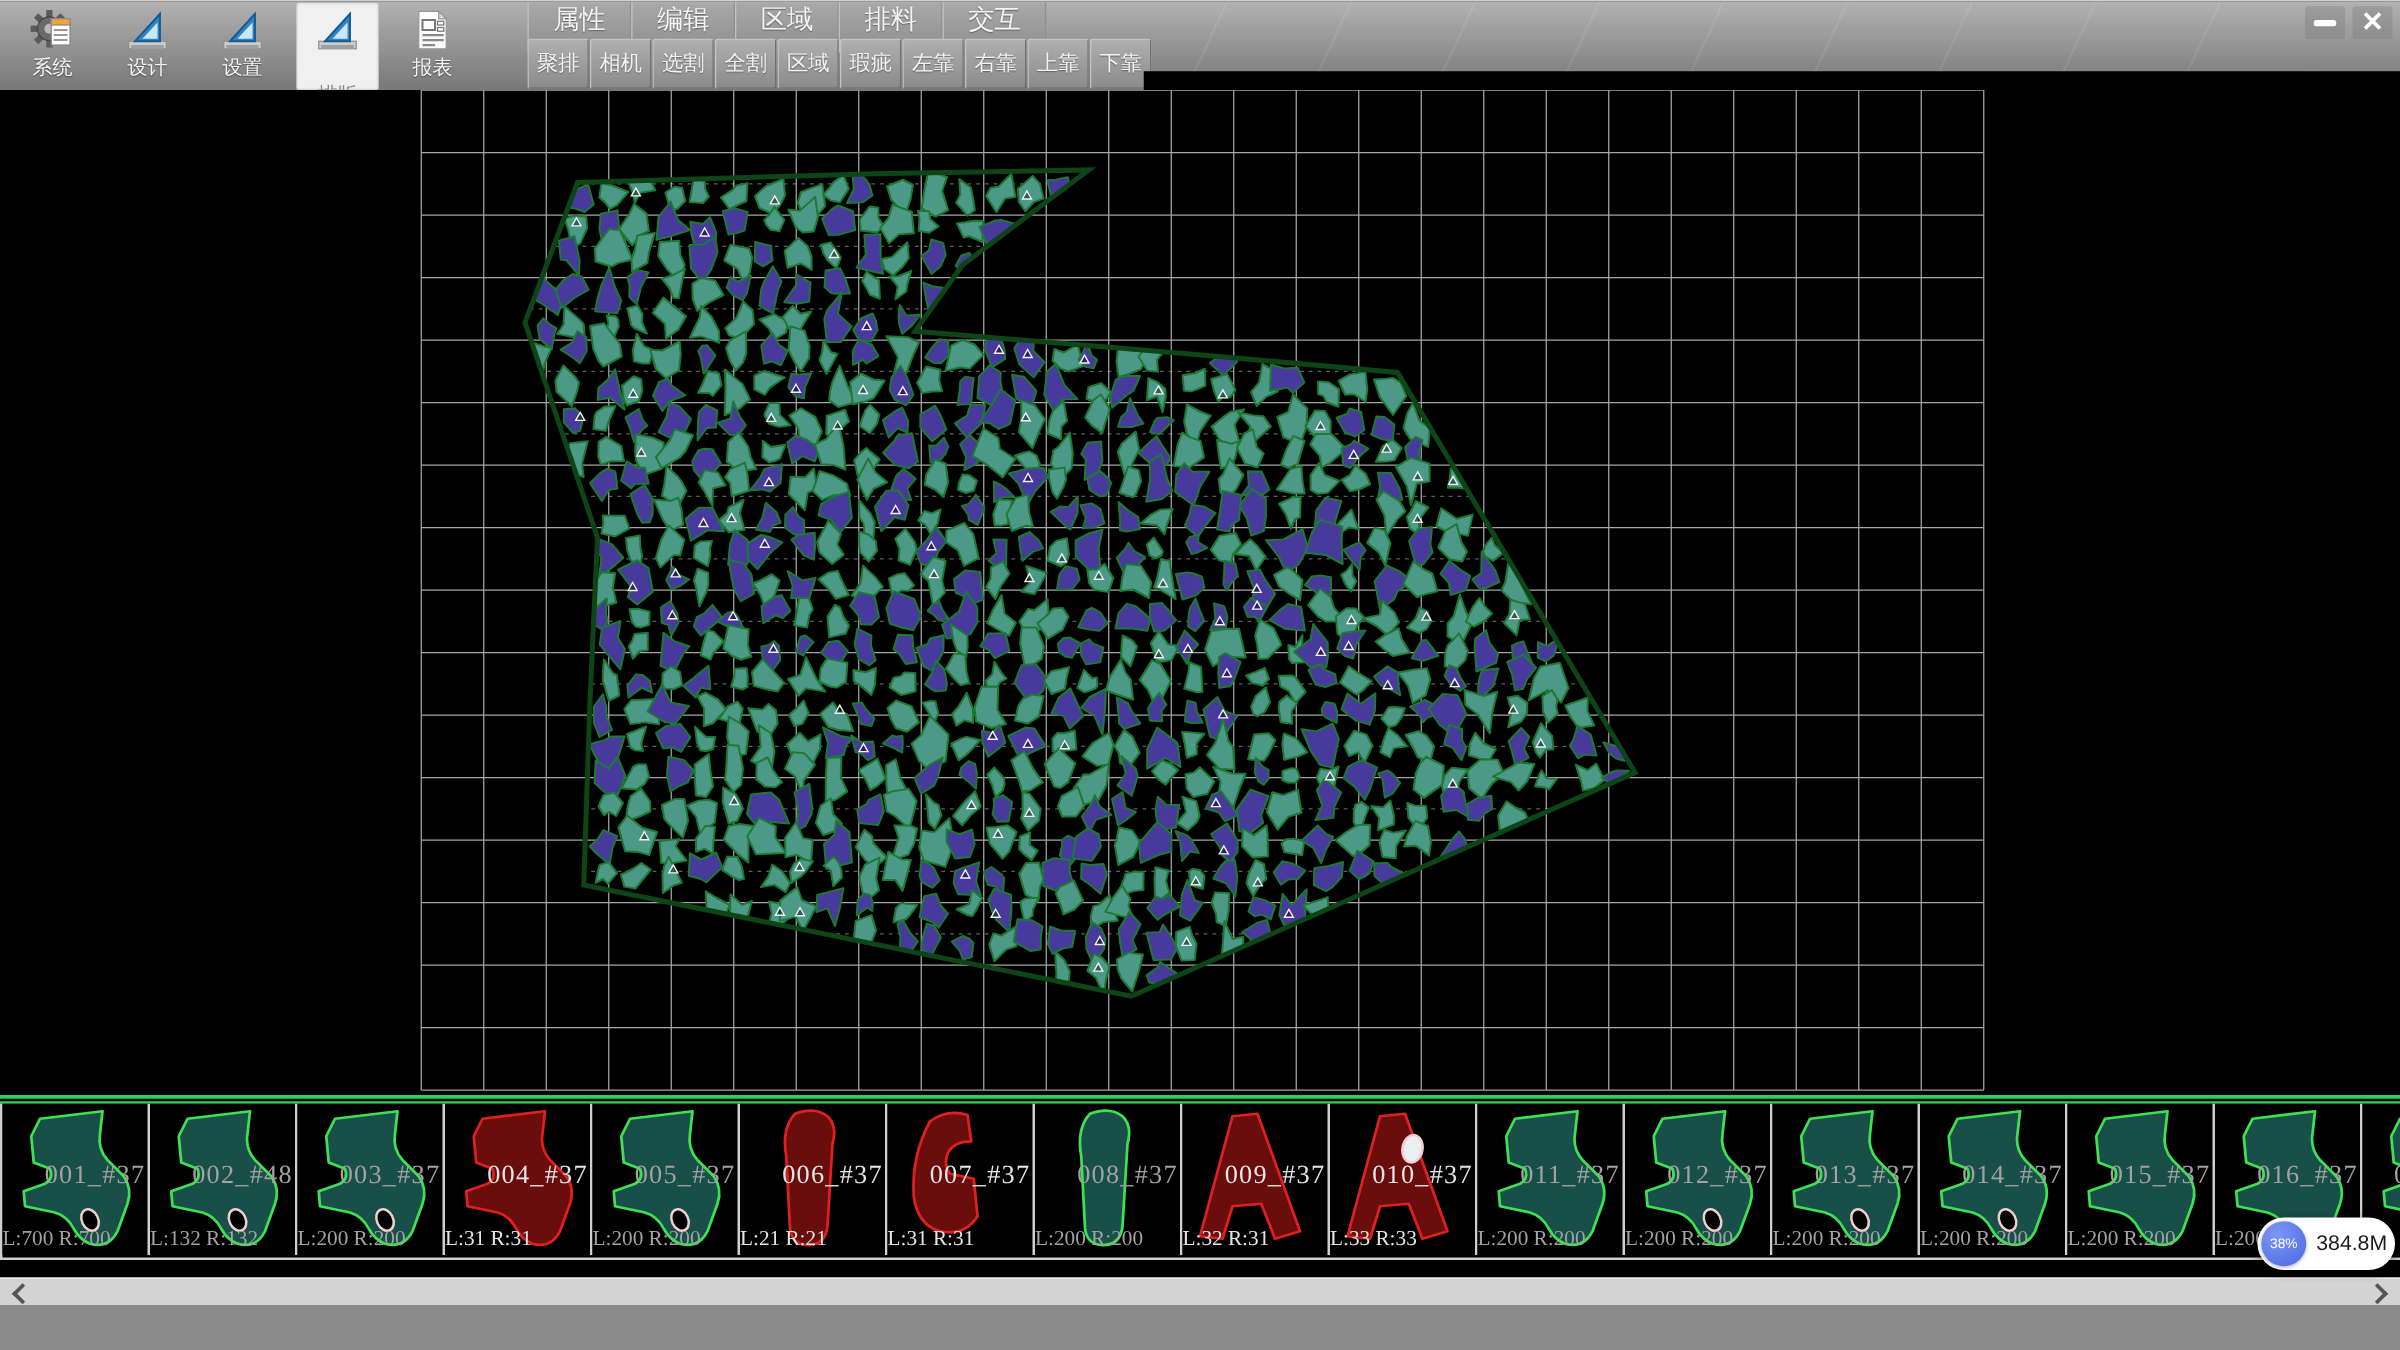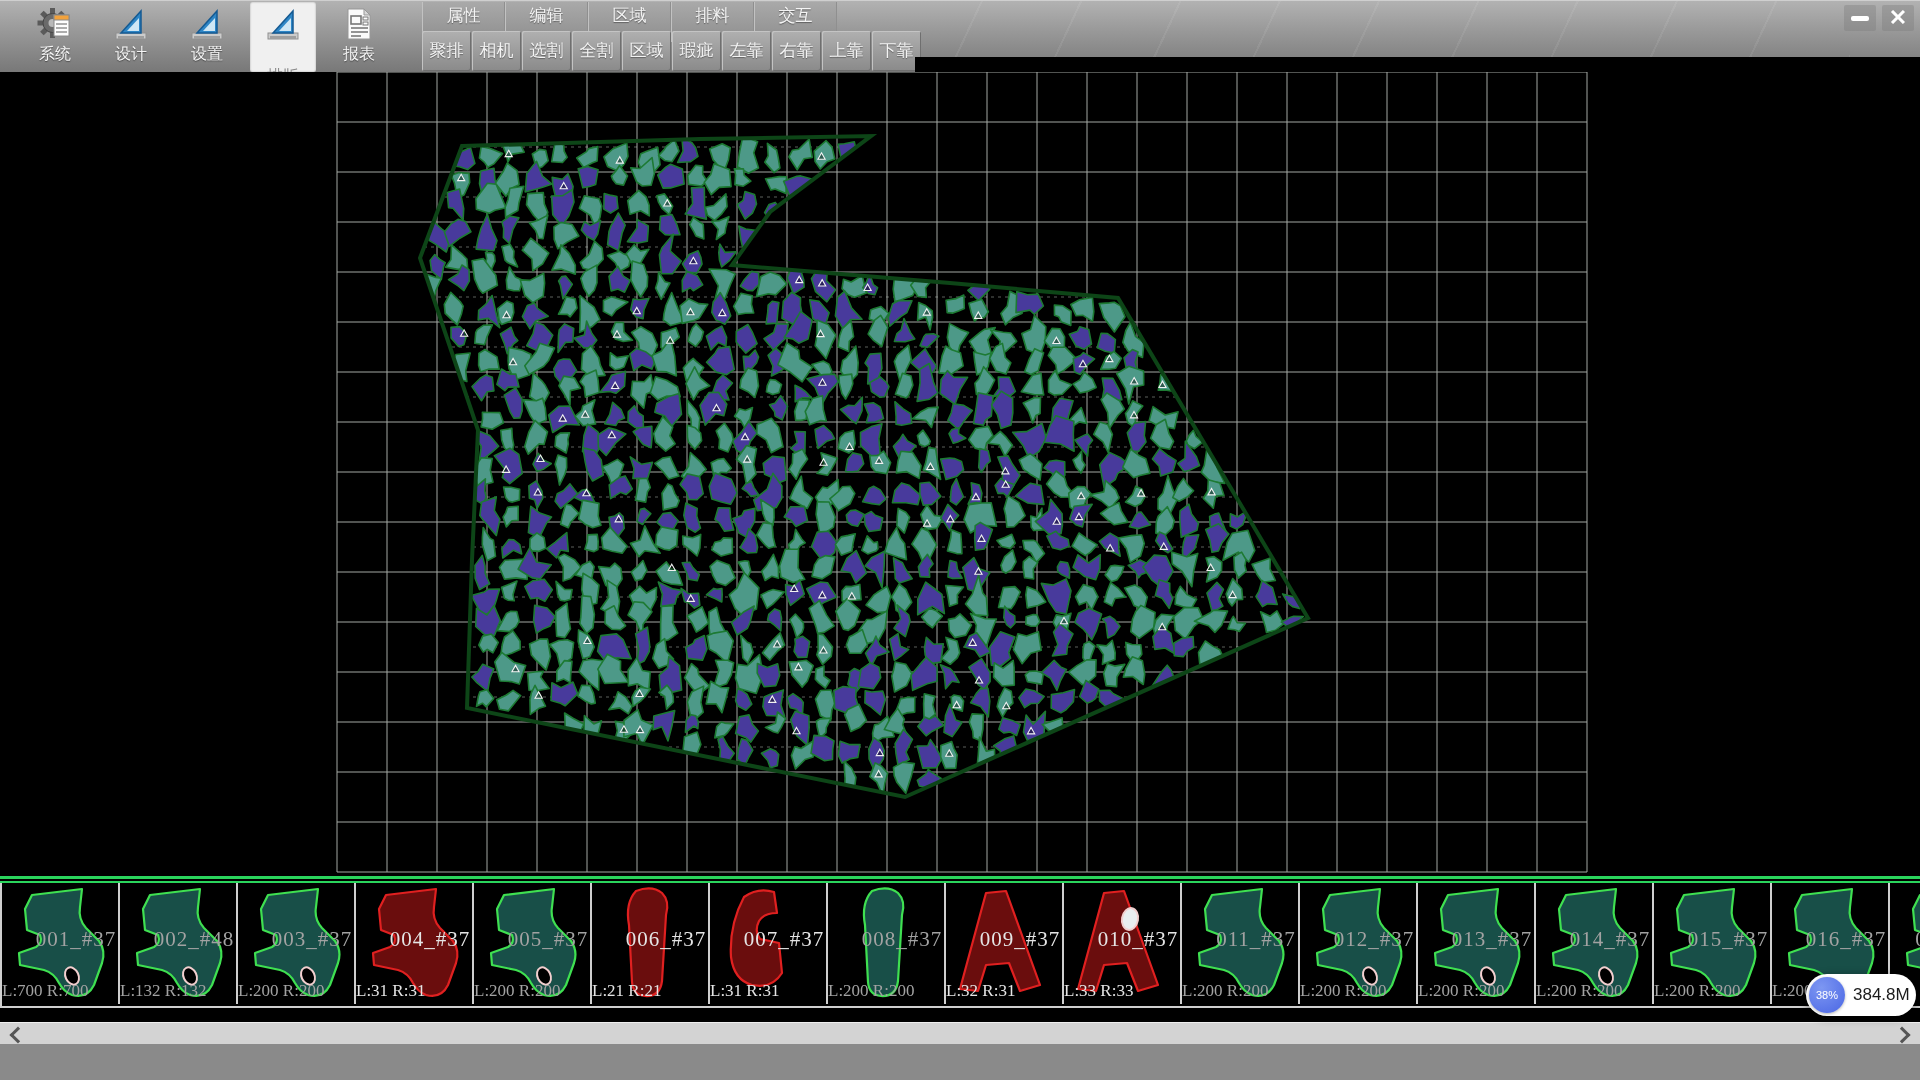--- a/index.html
+++ b/index.html
@@ -5,30 +5,30 @@
   html,body{margin:0;padding:0;width:1920px;height:1080px;background:#000;overflow:hidden;
     font-family:"Liberation Sans",sans-serif;-webkit-font-smoothing:antialiased;}
   #app{position:relative;width:1920px;height:1080px;background:#000;}
 
   
   #toolbar{position:absolute;left:0;top:0;width:1920px;height:72px;
     background:linear-gradient(#b2b2b2,#9a9a9a 40%,#787878);border-top:1px solid #cfcfcf;box-sizing:border-box;}
   #toolbar .streaks{position:absolute;left:930px;top:0;width:920px;height:57px;pointer-events:none;
     background:repeating-linear-gradient(115deg,transparent 0 46px,rgba(255,255,255,.07) 46px 48px,transparent 48px 90px);}
   #toolbar-cut{position:absolute;left:915px;top:57px;width:1005px;height:15px;background:#000;}
-  #tabs{position:absolute;left:17px;top:0;height:72px;display:flex;}
+  #tabs{position:absolute;left:4px;top:0;height:72px;display:flex;}
   .tab{width:66px;height:70px;margin:1px 5px 0 5px;display:flex;flex-direction:column;align-items:center;
     justify-content:flex-start;padding-top:4px;box-sizing:border-box;border-radius:2px;cursor:default;}
   .tab.active{background:#f0f0f0;box-shadow:0 0 2px rgba(0,0,0,.35) inset;gap:22px;}
   .tab .icon{width:36px;height:36px;}
   .tab .lbl{margin-top:2px;font-size:16px;color:#f5f5f5;text-shadow:0 1px 1px rgba(60,60,60,.8);}
   .tab.active .lbl{color:#8a8a8a;text-shadow:none;}
 
   #menubar{position:absolute;left:422px;top:1px;height:28px;display:flex;}
-  .menu-item{width:83px;height:40px;line-height:28px;text-align:center;font-size:17px;color:#f4f4f4;
+  .menu-item{width:83px;height:40px;line-height:28px;text-align:center;font-size:21px;color:#f4f4f4;
     text-shadow:0 1px 1px #5f5f5f;border-right:1px solid #8f8f8f;border-left:1px solid #c2c2c2;
     background:linear-gradient(#a9a9a9,#8e8e8e);box-sizing:border-box;}
   #toolrow{position:absolute;left:422px;top:30px;height:40px;display:flex;}
   .tool-btn{width:49px;height:40px;line-height:40px;text-align:center;font-size:17px;color:#f4f4f4;
     text-shadow:0 1px 1px #5f5f5f;margin-right:1px;border-radius:2px;
     background:linear-gradient(#b0b0b0,#8a8a8a);box-shadow:inset 1px 1px 0 #c4c4c4, inset -1px -1px 0 #6f6f6f;}
 
   #win-controls{position:absolute;right:6px;top:4px;display:flex;gap:6px;}
   .win-btn{width:32px;height:26px;display:flex;align-items:center;justify-content:center;
     background:rgba(120,120,120,.35);border-radius:2px;}

